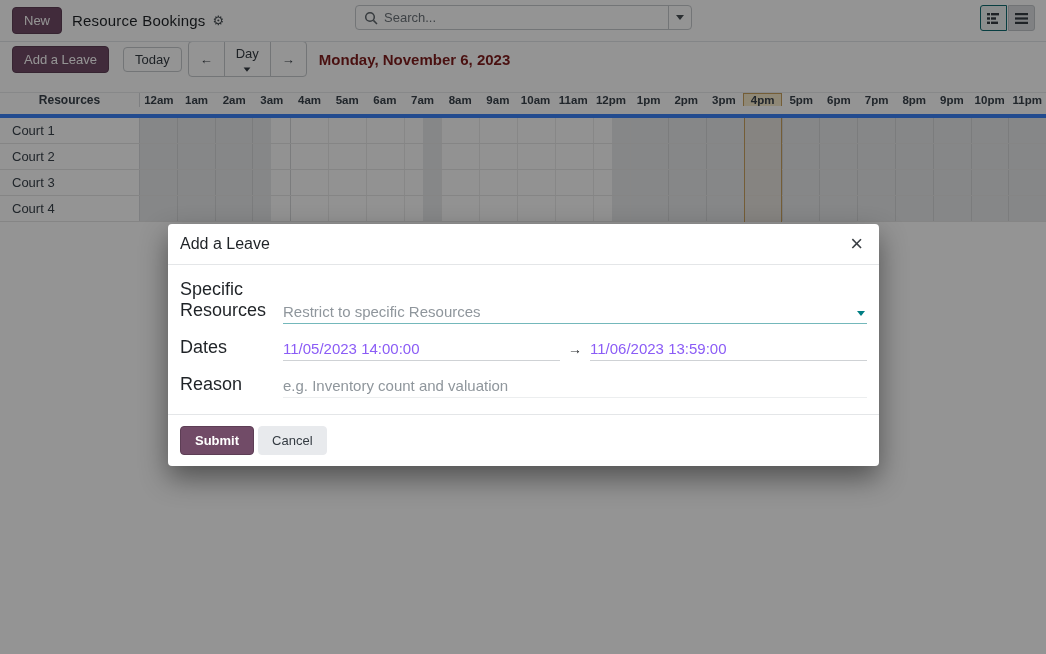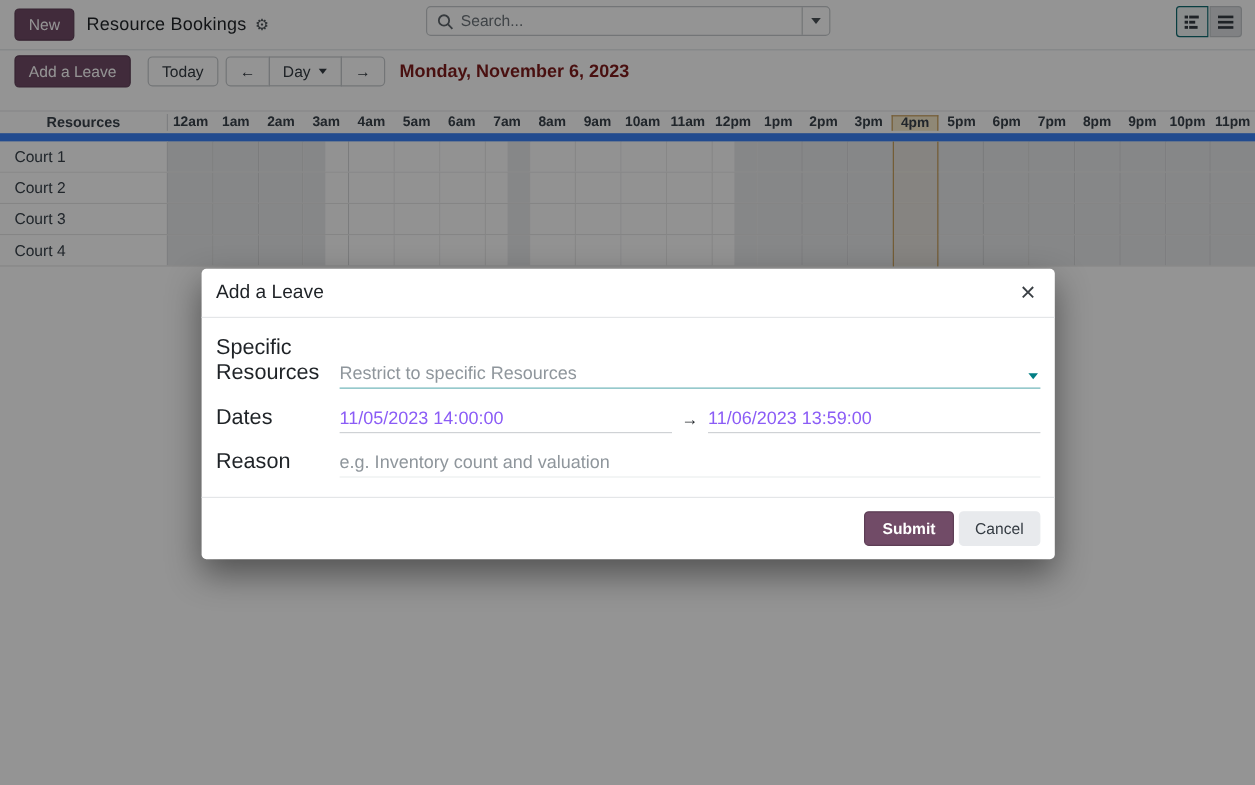--- a/index.html
+++ b/index.html
@@ -24,27 +24,27 @@
   .view-btn.inactive { border-radius:0 3px 3px 0; }
 
   
   .controlbar { height:34px; display:flex; align-items:center; padding:0 12px; background:#fff; }
   .btn-secondary { background:#fff; color:#343b42; border:1px solid #c6cacd; border-radius:4px; font-size:13px; padding:4px 11px; cursor:pointer; font-family:inherit; }
   .controlbar .today { margin-left:14px; }
   .nav-group { display:flex; margin-left:6px; }
   .nav-group .btn-secondary { border-radius:0; margin-left:-1px; }
   .nav-group .btn-secondary:first-child { border-radius:4px 0 0 4px; margin-left:0; }
   .nav-group .btn-secondary:last-child { border-radius:0 4px 4px 0; }
-  .range-btn { display:inline-flex; align-items:center; gap:6px; }
+  .range-btn { display:inline-flex; align-items:center; gap:6px;flex-direction:column; }
   .range-btn .caret-down { border-top-color:#343b42; transform:scale(.85); }
   .date-title { margin-left:12px; font-size:15px; font-weight:bold; color:#7f1d1d; }
 
   
   .gantt { margin-top:2px; }
-  .gantt-header { display:flex; height:26px; border-top:1px solid #e8eaec; border-bottom:7px solid #3b82f6; align-items:center;margin-top:16px; }
+  .gantt-header { display:flex; height:26px; border-top:1px solid #e8eaec; border-bottom:4px solid #3b82f6; align-items:flex-start;margin-top:16px; }
   .res-col-header { width:140px; flex:0 0 140px; display:flex; align-items:center; justify-content:center; font-size:12px; font-weight:bold; color:#39424b; border-right:1px solid #d9dbde; }
   .hours { display:flex; flex:1; }
   .hour-cell { flex:1 1 0; display:flex; align-items:center; justify-content:center; font-size:11.5px; font-weight:bold; color:#39424b; }
   .hour-cell.hl { background:var(--hl-fill,#f6eacb); border:1px solid var(--hl-border,#c9a05e); border-bottom:none; }
   .gantt-body { position:relative; }
   .g-row { display:flex; height:26px; border-bottom:1px solid rgba(0,0,0,.10); }
   .res-label { width:140px; flex:0 0 140px; display:flex; align-items:center; padding-left:12px; font-size:13px; color:#39424b; border-right:1px solid #d9dbde; background:#fff; cursor:pointer; }
   .g-cells { display:flex; flex:1; }
   .g-cell { flex:1 1 0; border-right:1px solid rgba(0,0,0,.075); background:#fbfbfc; cursor:pointer; }
   .g-cell:last-child { border-right:none; }
@@ -65,21 +65,21 @@
   .field-row:last-child { margin-bottom:0; }
   .field-label { flex:0 0 103px; font-size:18px; color:#1f2327; padding-bottom:3px; }
   .field-widget { flex:1; display:flex; align-items:flex-end; }
   .fld { width:100%; border:none; outline:none; font-size:15px; font-family:inherit; color:#8b5cf6; padding:2px 0 3px 0; background:transparent; }
   .fld::placeholder { color:#8f969c; }
   .select-wrap { position:relative; width:100%; border-bottom:1px solid rgba(1,126,132,.55); }
   .select-wrap .caret-down { position:absolute; right:2px; bottom:7px; border-top-color:var(--teal,#017e84); }
   .date-wrap { flex:1; border-bottom:1px solid #cfd2d5; }
   .dates-arrow { margin:0 8px; font-size:14px; color:#1f2327; padding-bottom:4px; }
   .reason-wrap { width:100%; border-bottom:1px solid #eceeef; }
-  .modal-footer { padding:11px 12px; border-top:1px solid #e4e6e8; display:flex; gap:4px;justify-content:flex-end; }
+  .modal-footer { padding:11px 12px; border-top:1px solid #e4e6e8; display:flex; gap:4px; }
   .btn-cancel { background:#e8eaed; color:#343b42; border:1px solid #e8eaed; border-radius:4px; font-size:13px; padding:6px 13px; cursor:pointer; font-family:inherit; }
   .btn-submit { padding:6px 14px; font-weight:bold; }
 
   
   .icon-gantt svg, .icon-list svg { display:block; }
 </style>
 </head>
 <body>
 
 <div class="screen">

